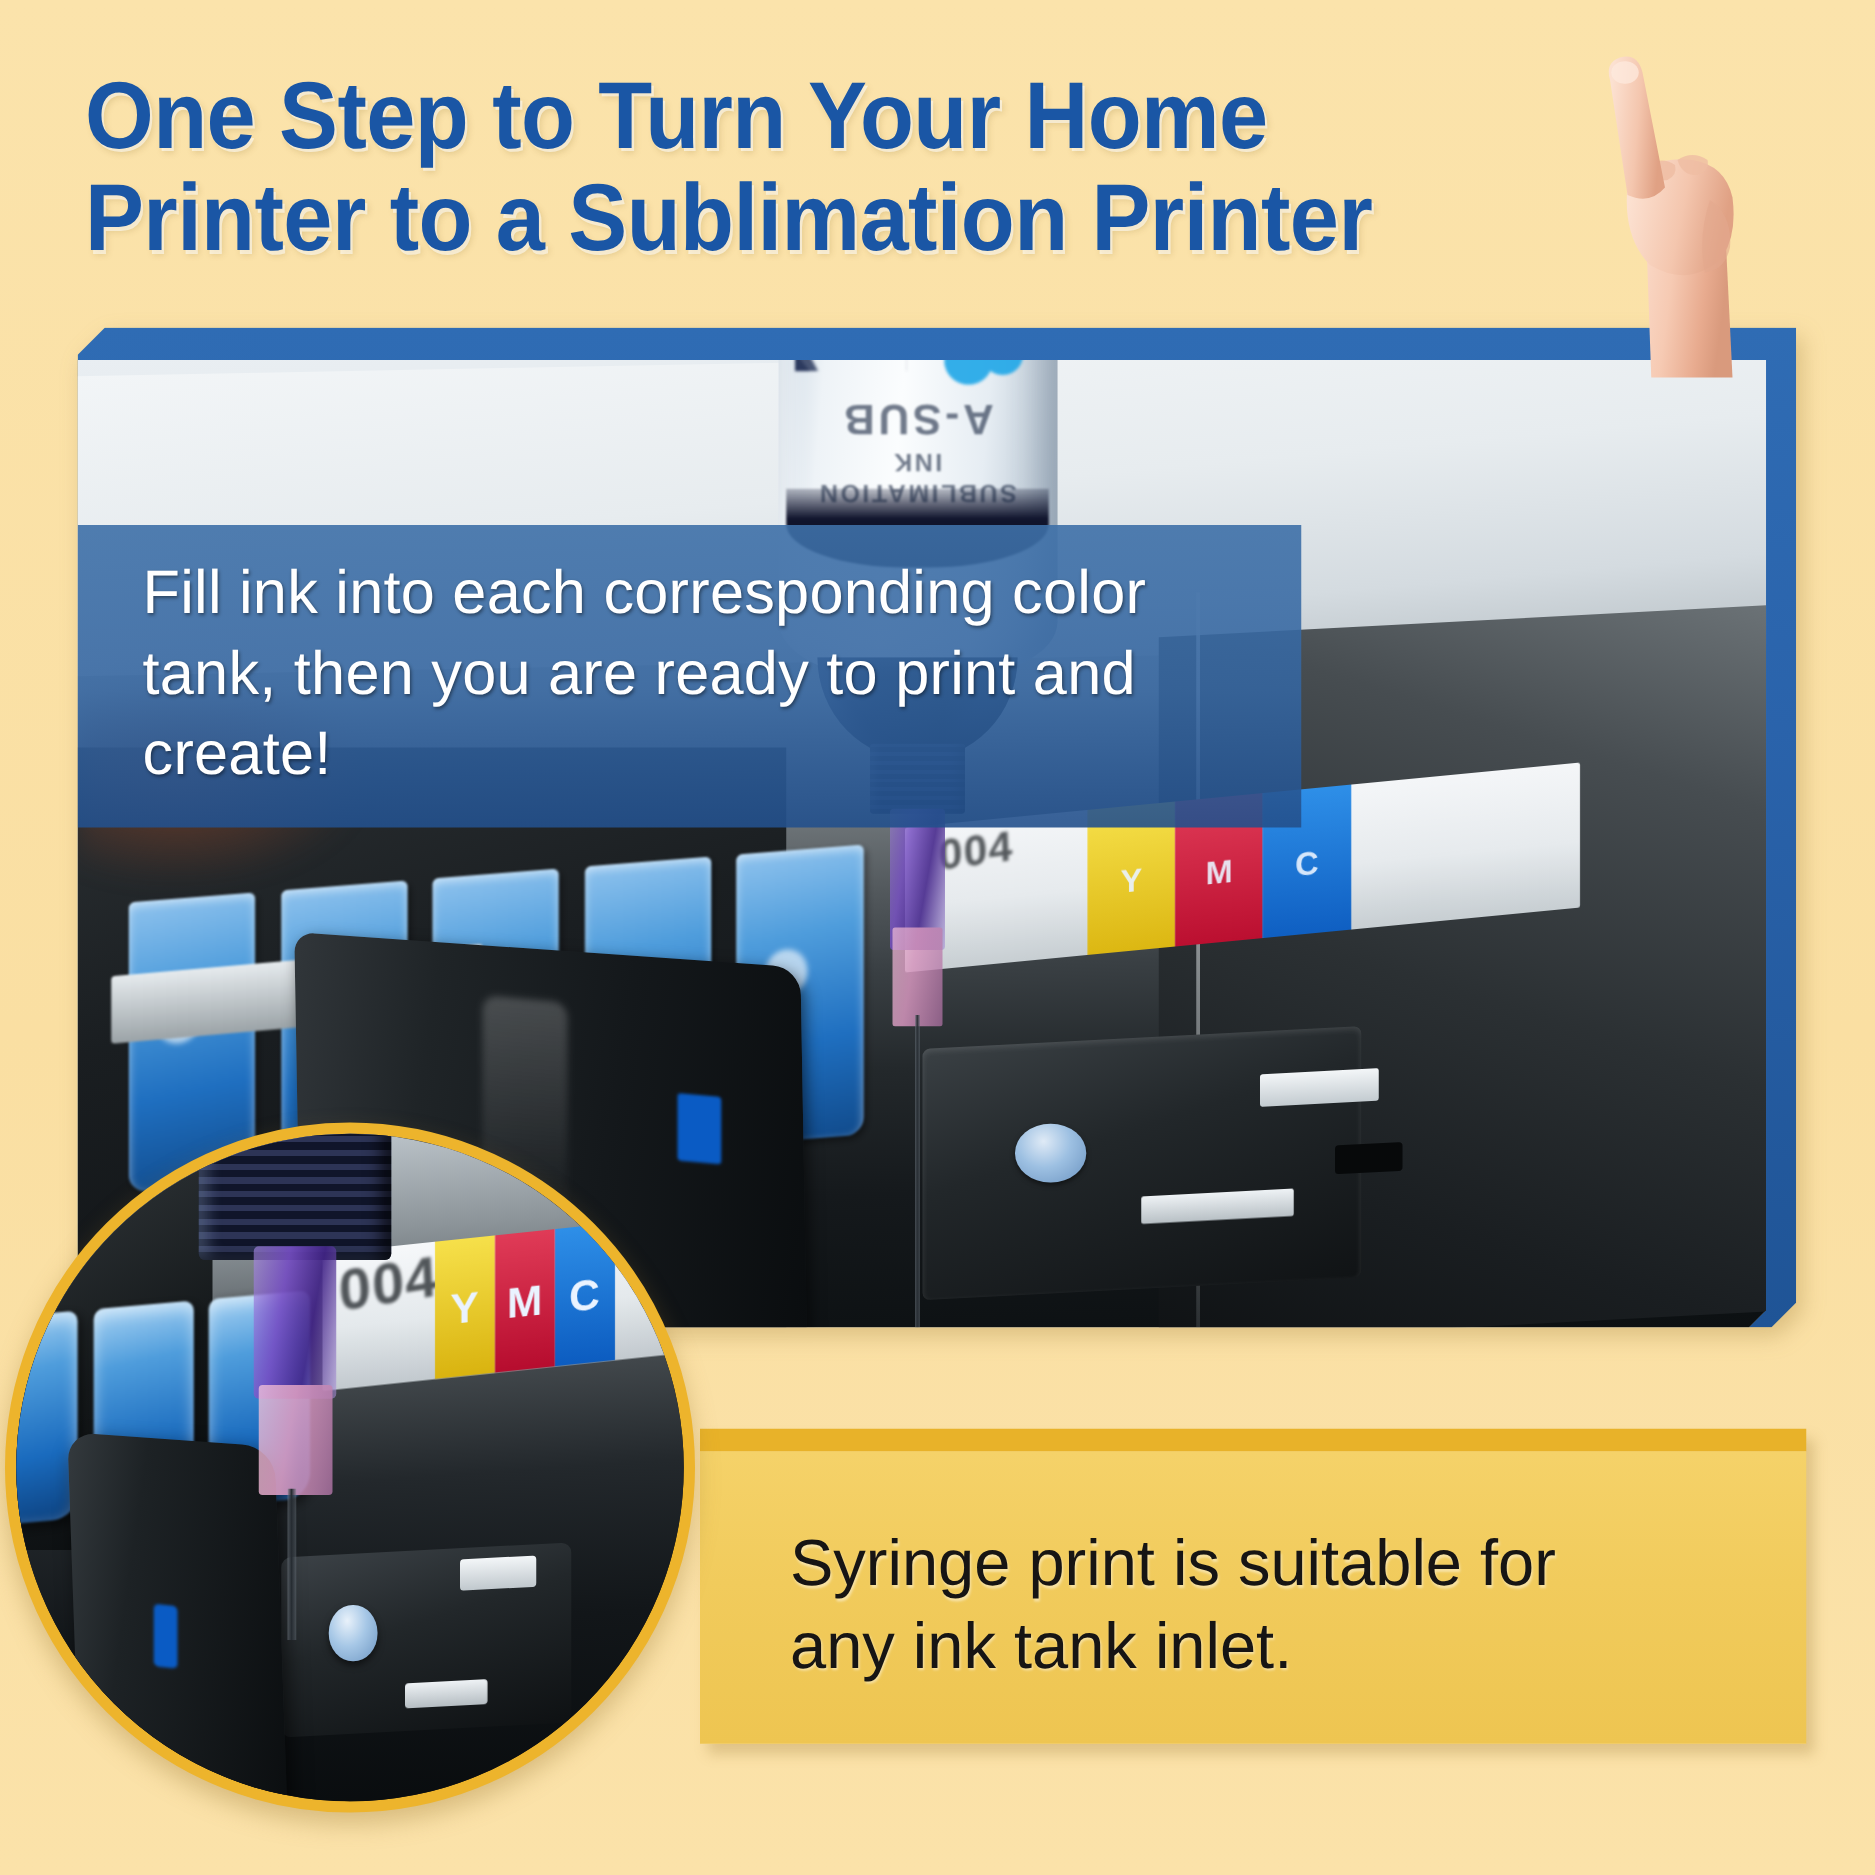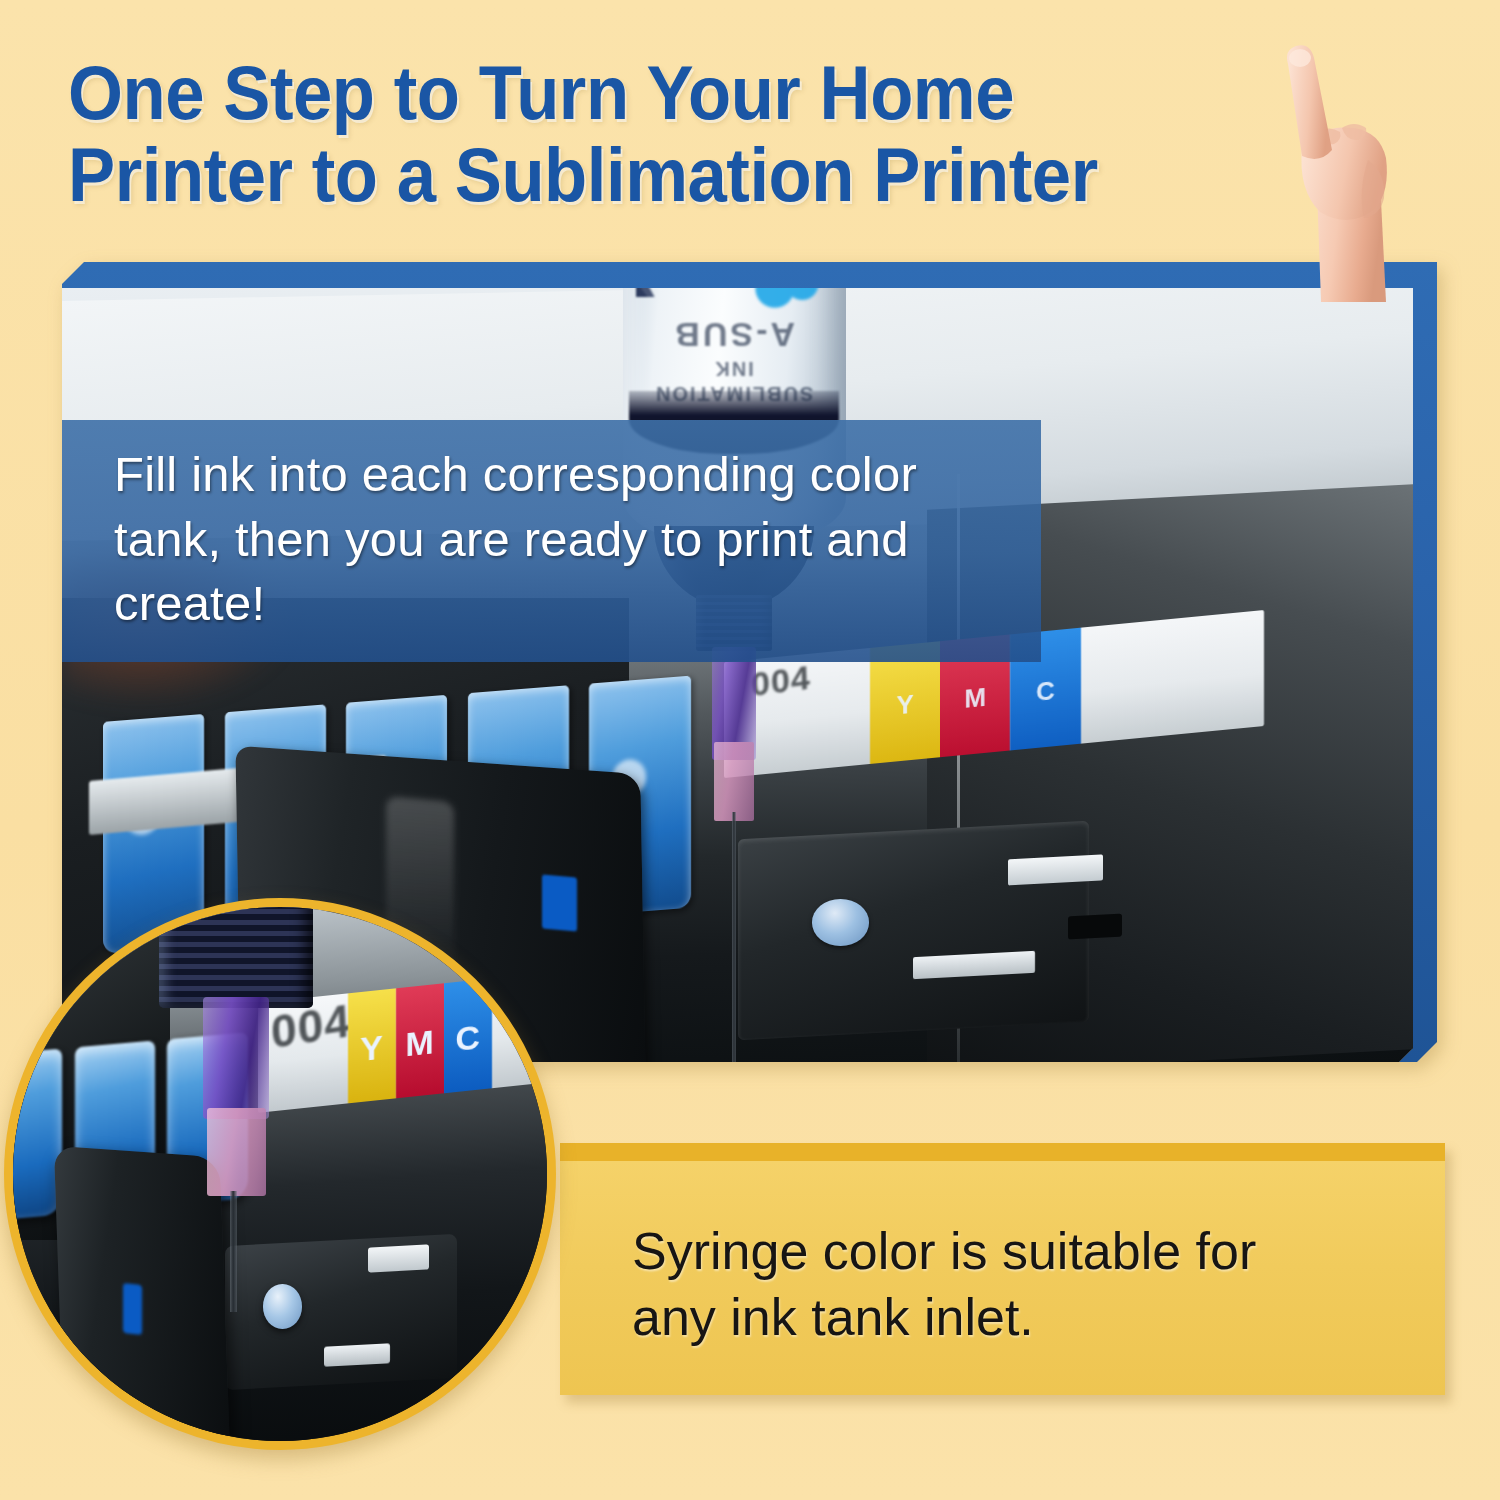--- a/index.html
+++ b/index.html
@@ -594,18 +594,18 @@
 
       <div id="ci-shoulder"></div>
       <div id="ci-neckcap"></div>
       <div id="ci-syr"></div>
       <div id="ci-syr-lo"></div>
       <div id="ci-needle"></div>
     </div>
   </div>
 
   <div id="yellow-panel">
-    <div id="yellow-text">Syringe color is suitable for
+    <div id="yellow-text">Syringe print is suitable for
 any ink tank inlet.</div>
   </div>
 
 
 </div>
 
 </body></html>

